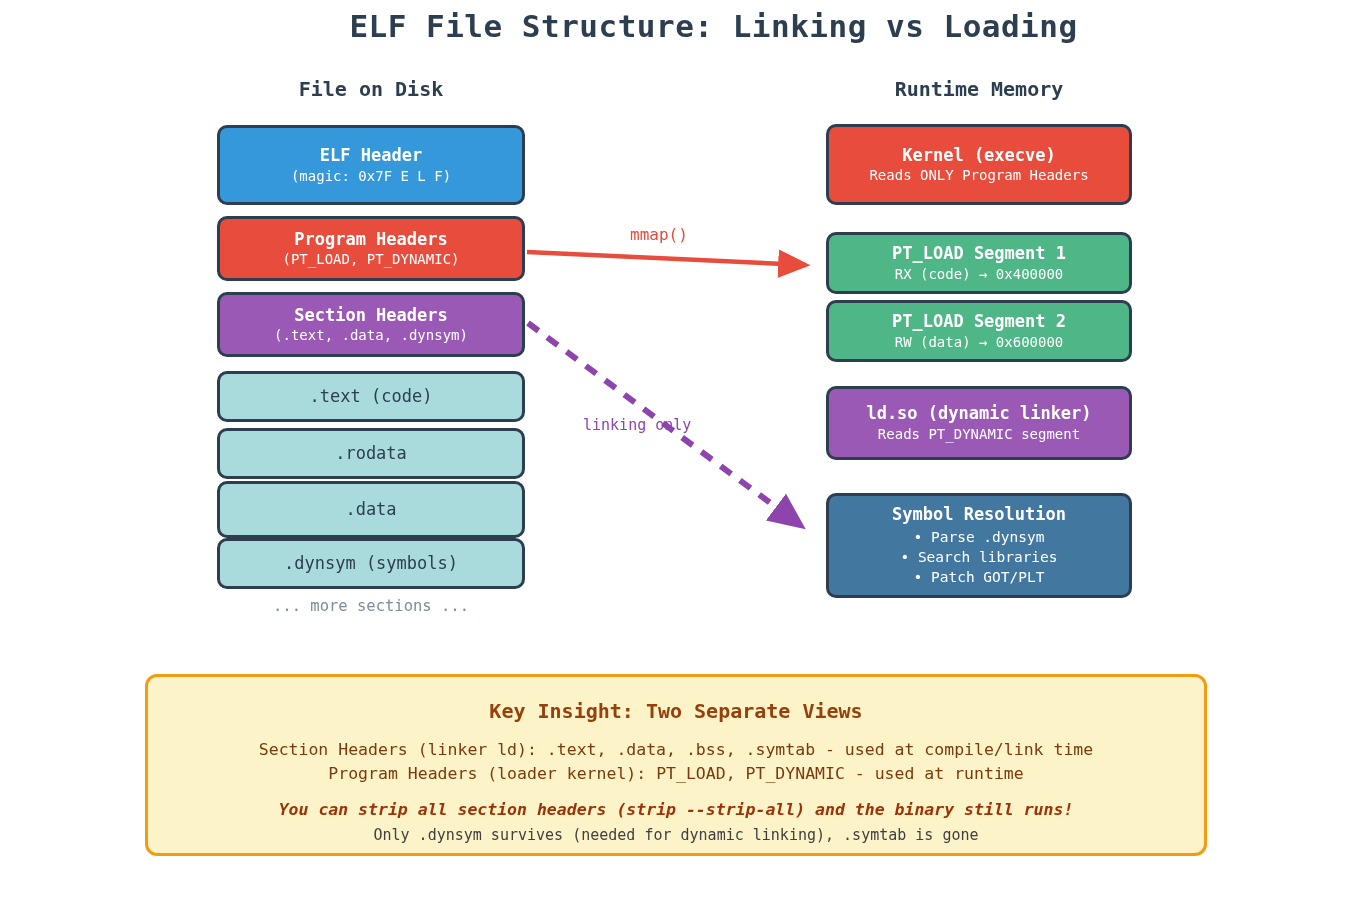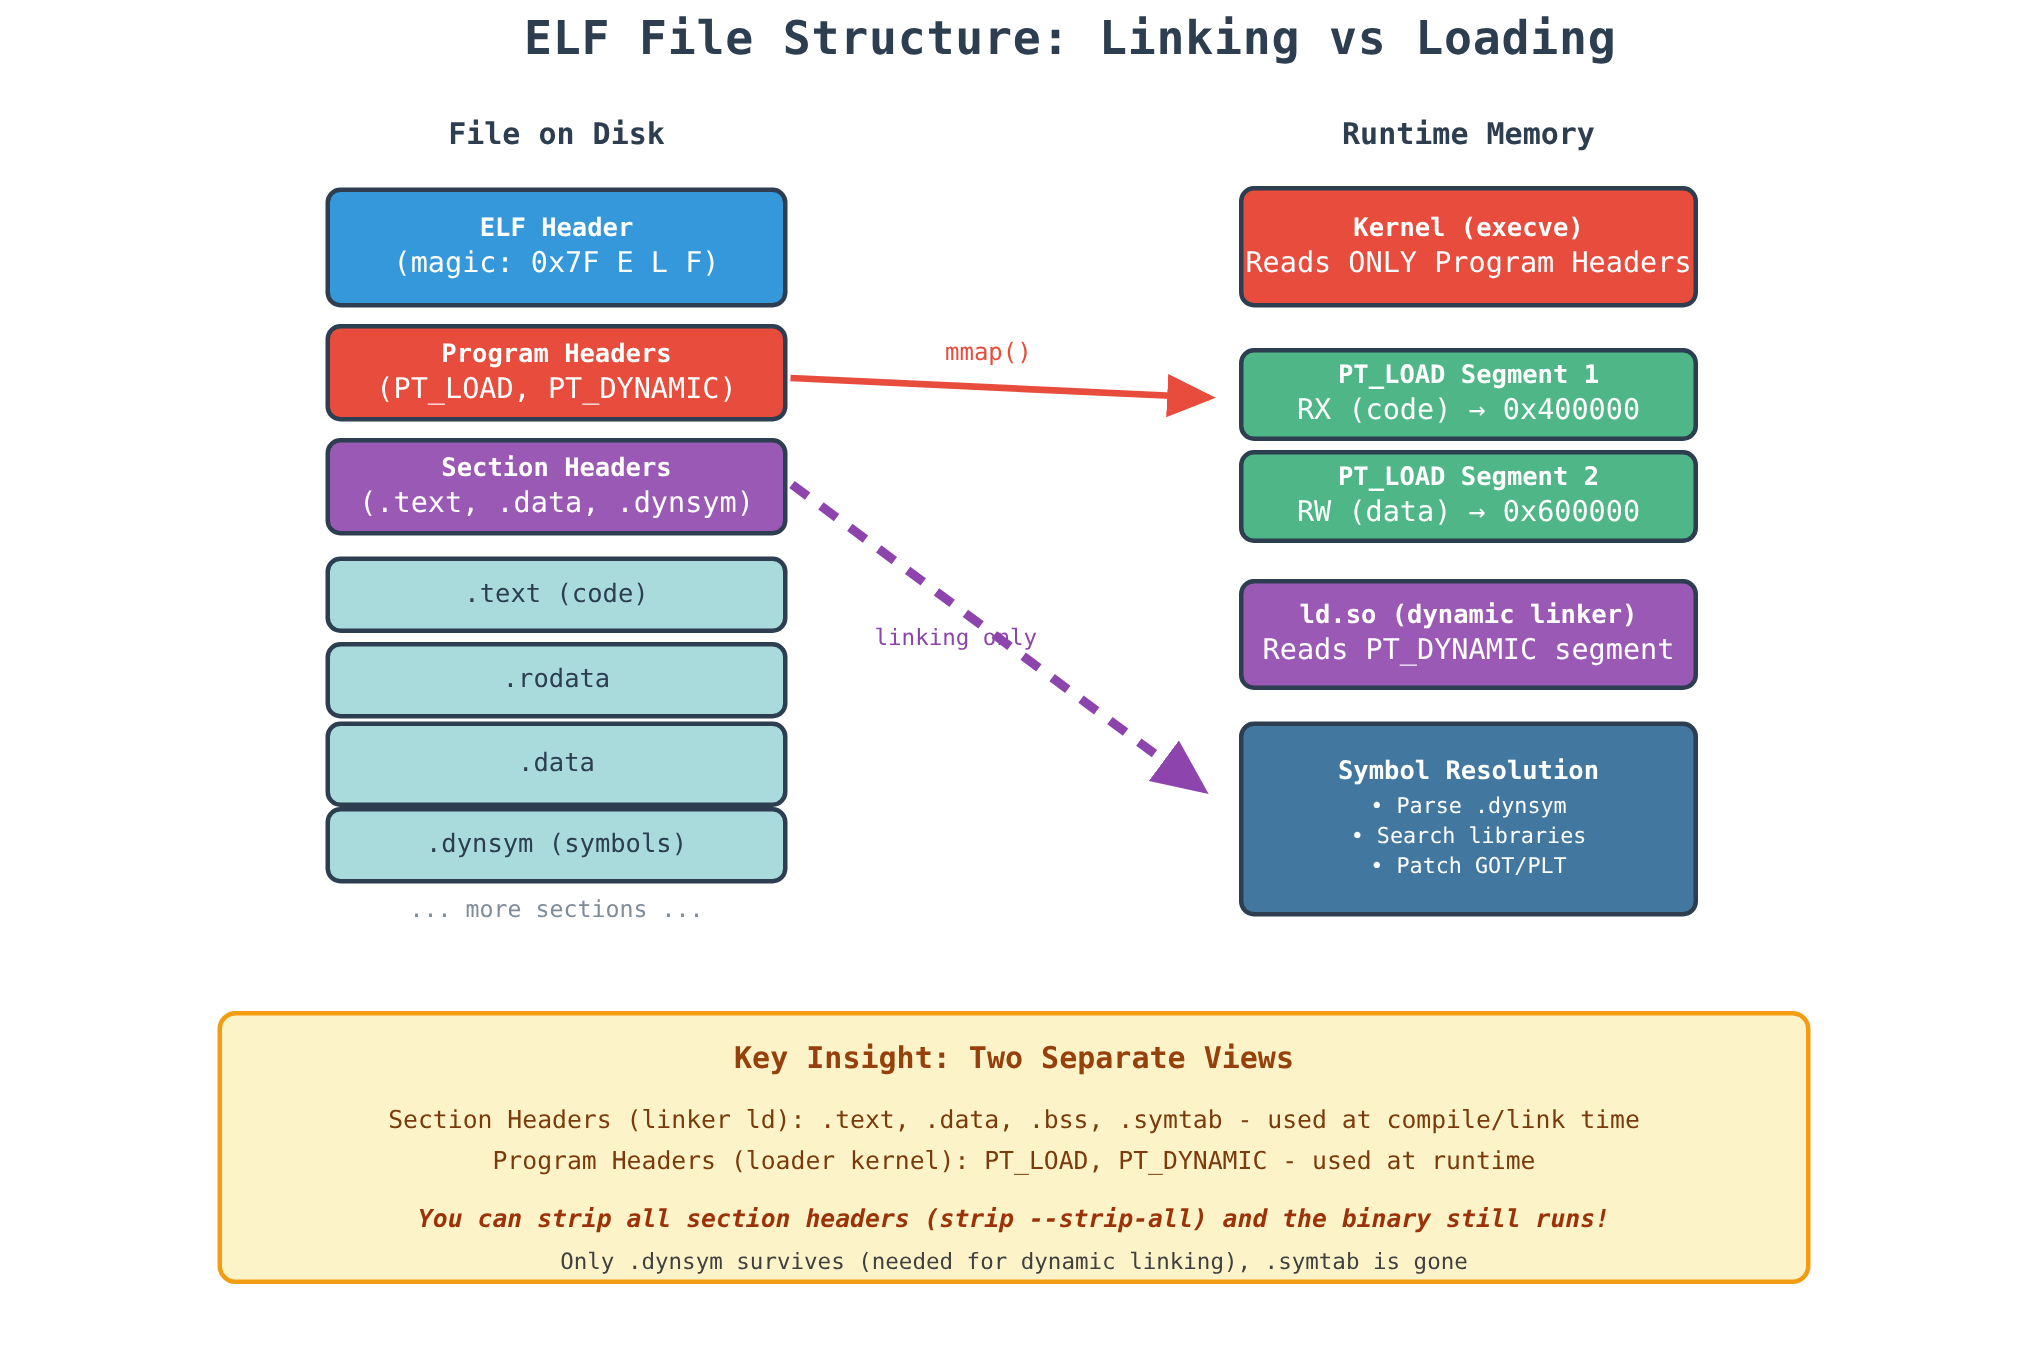--- a/index.html
+++ b/index.html
@@ -61,21 +61,21 @@
     text-align: center;
     font-family: "DejaVu Sans Mono", "Liberation Mono", monospace;
   }
   .node .t1 {
     font-size: 17px;
     font-weight: bold;
     line-height: 1.25;
     white-space: nowrap;
   }
   .node .t2 {
-    font-size: 19px;
+    font-size: 14px;
     line-height: 1.3;
     white-space: nowrap;
   }
   .node.single .t1 { font-size: 17px; font-weight: normal; }
 
   .node .bullets {
     font-size: 14.5px;
     line-height: 1.38;
     margin-top: 2px;
   }
@@ -107,21 +107,21 @@
     font-size: 15.5px;
     color: #7f8c9a;
     font-family: "DejaVu Sans Mono", "Liberation Mono", monospace;
   }
 
   
   #node-kernel     { left: 826px; top: 124px; width: 306px; height: 81px; }
   #node-ptload1    { left: 826px; top: 232px; width: 306px; height: 62px; }
   #node-ptload2    { left: 826px; top: 300px; width: 306px; height: 62px; }
   #node-ldso       { left: 826px; top: 386px; width: 306px; height: 74px; }
-  #node-symres     { left: 826px; top: 481px; width: 306px; height: 130px; }
+  #node-symres     { left: 826px; top: 493px; width: 306px; height: 105px; }
 
   
   .arrow-label {
     position: absolute;
     font-family: "DejaVu Sans Mono", "Liberation Mono", monospace;
     white-space: nowrap;
   }
   #label-mmap {
     left: 630px;
     top: 225px;
@@ -143,21 +143,21 @@
     top: 674px;
     width: 1062px;
     height: 182px;
     box-sizing: border-box;
     background: #fdf3c8;
     border: 3px solid #f39c12;
     border-radius: 12px;
     display: flex;
     flex-direction: column;
     align-items: center;
-    justify-content: space-between;
+    justify-content: center;
     padding-top: 16px;
     font-family: "DejaVu Sans Mono", "Liberation Mono", monospace;
   }
   #key-insight .ki-title {
     font-size: 20px;
     font-weight: bold;
     color: #96400c;
     margin-bottom: 15px;
     white-space: nowrap;
   }

